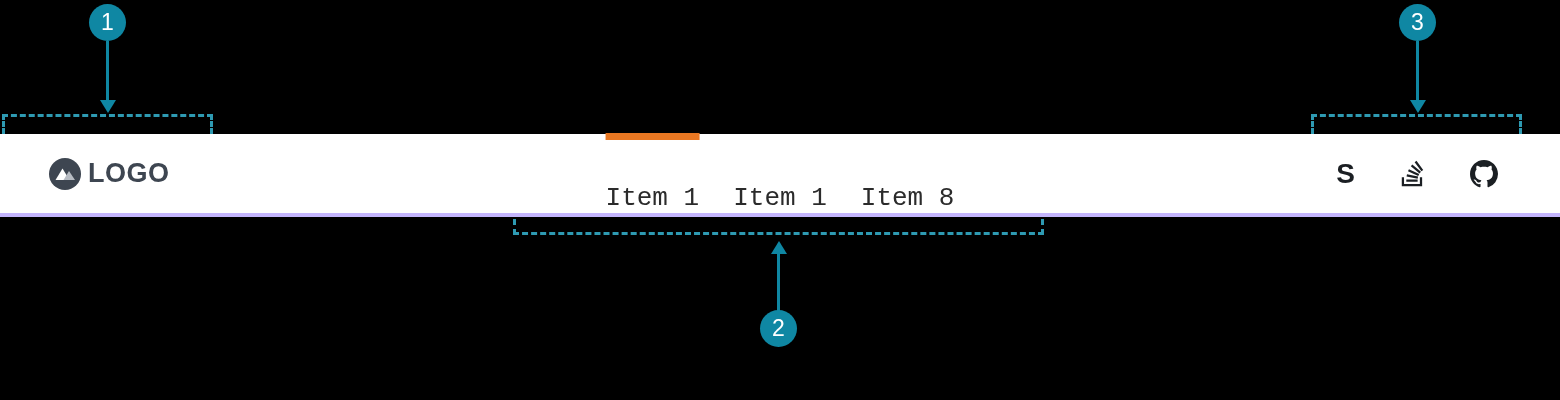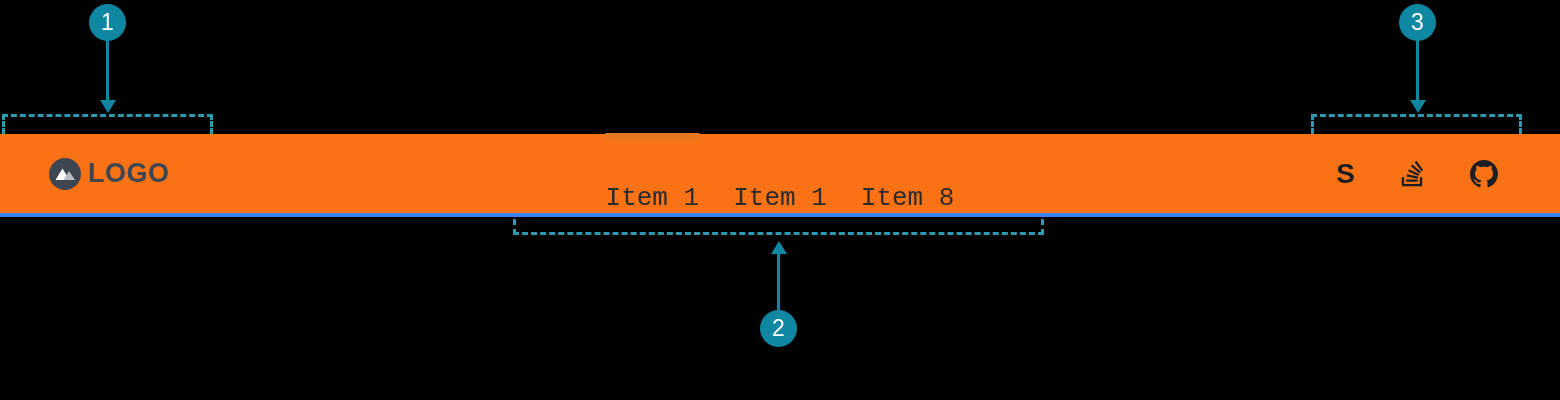--- a/index.html
+++ b/index.html
@@ -3,21 +3,21 @@
 <meta charset="utf-8">
 <style>
   html,body{margin:0;padding:0;background:#000;}
   .canvas{
     position:relative;width:1560px;height:400px;background:#000000;
     overflow:hidden;font-family:"Liberation Sans", sans-serif;
   }
   
   .navbar{
     position:absolute;left:0;top:134px;width:100%;height:79px;
-    background:#f97316;border-bottom:4px solid #3b82f6;
+    background:#ffffff;border-bottom:4px solid #c4b5fd;
   }
   .logo{
     position:absolute;left:49px;top:0;height:100%;
     display:flex;align-items:center;gap:7px;cursor:pointer;text-decoration:none;
   }
   .logo-text{font-size:27px;font-weight:bold;color:#3e4651;letter-spacing:.5px;}
   .menu{
     position:absolute;left:50%;top:0;height:100%;transform:translateX(-50%);
     display:flex;gap:34px;align-items:stretch;
   }

